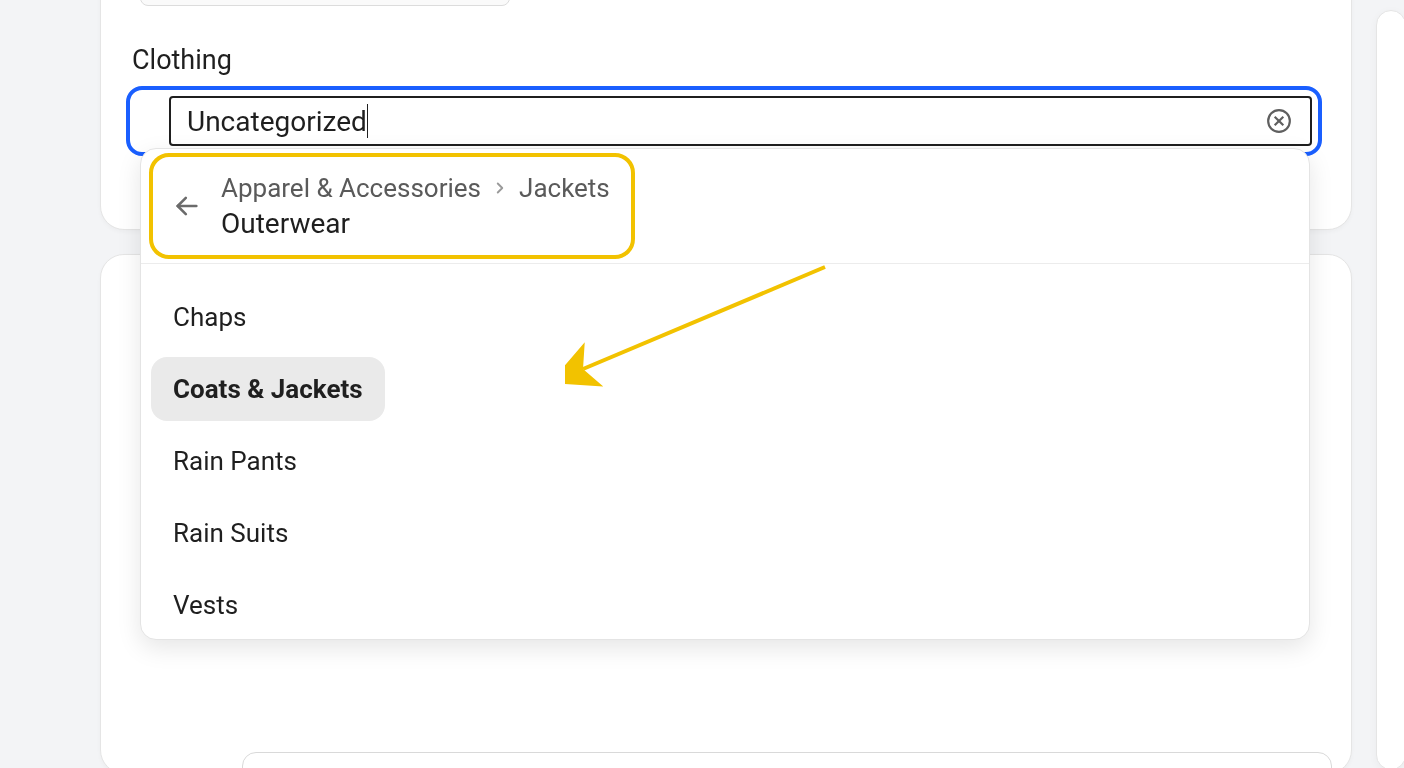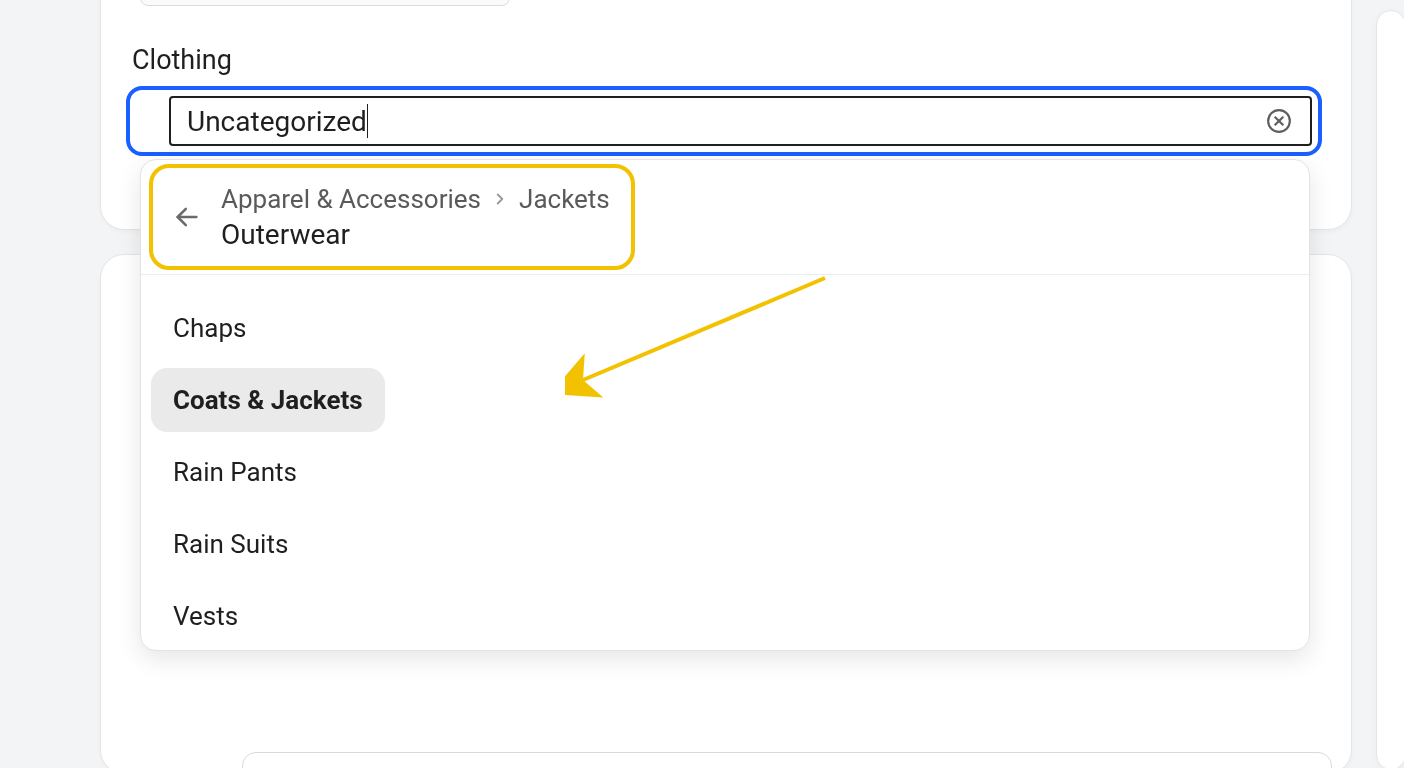--- a/index.html
+++ b/index.html
@@ -73,21 +73,21 @@
   }
   .cursor-bar {
     width: 1px; height: 34px; background: #1f1f1f;
   }
   .clear-btn { width: 30px; height: 30px; display: flex; align-items: center; justify-content: center; color: #5f5f5f; cursor: pointer; }
   .clear-btn svg { width: 26px; height: 26px; }
 
   
   .dropdown {
     position: absolute;
-    left: 140px; top: 159px;
+    left: 140px; top: 148px;
     width: 1170px; height: 492px;
     background: #ffffff;
     border: 1px solid #e4e4e4;
     border-radius: 16px;
     box-shadow: 0 8px 24px rgba(0,0,0,0.10);
     overflow: hidden;
   }
 
   .breadcrumb-box {
     position: absolute;

